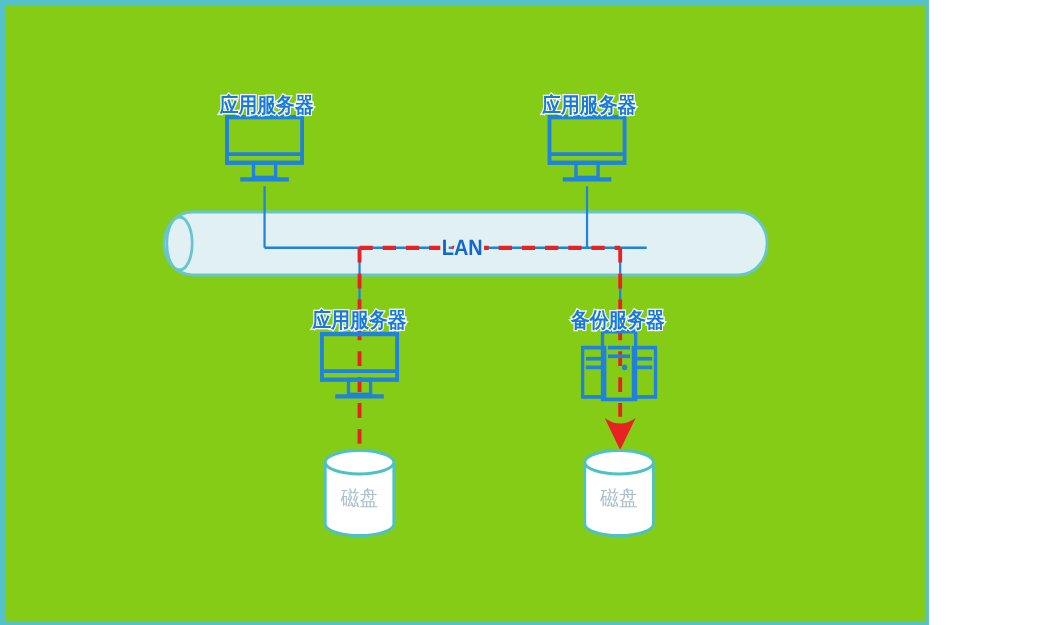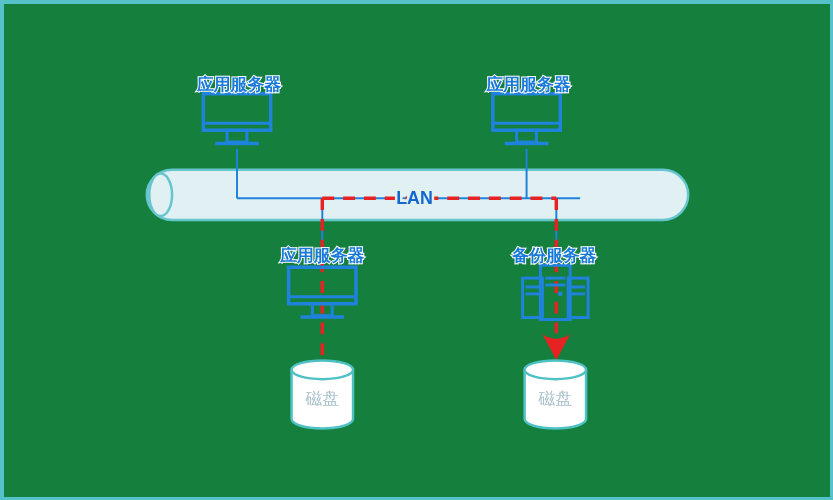--- a/index.html
+++ b/index.html
@@ -3,27 +3,27 @@
 <meta charset="utf-8">
 <style>
   html, body {
     margin: 0;
     padding: 0;
     background: #ffffff;
     font-family: "Liberation Sans", "DejaVu Sans", sans-serif;
   }
   #canvas {
     position: relative;
-    width: 833px;
+    width: 743px;
     height: 500px;
     box-sizing: border-box;
     border-style: solid;
     border-color: #55c1c8;
     border-width: 4px 3px 3px 4px;
-    background: #15803d;
+    background: #84cc16;
     overflow: hidden;
   }
   #diagram-svg {
     position: absolute;
     inset: 0;
     width: 100%;
     height: 100%;
     display: block;
   }
   text {

